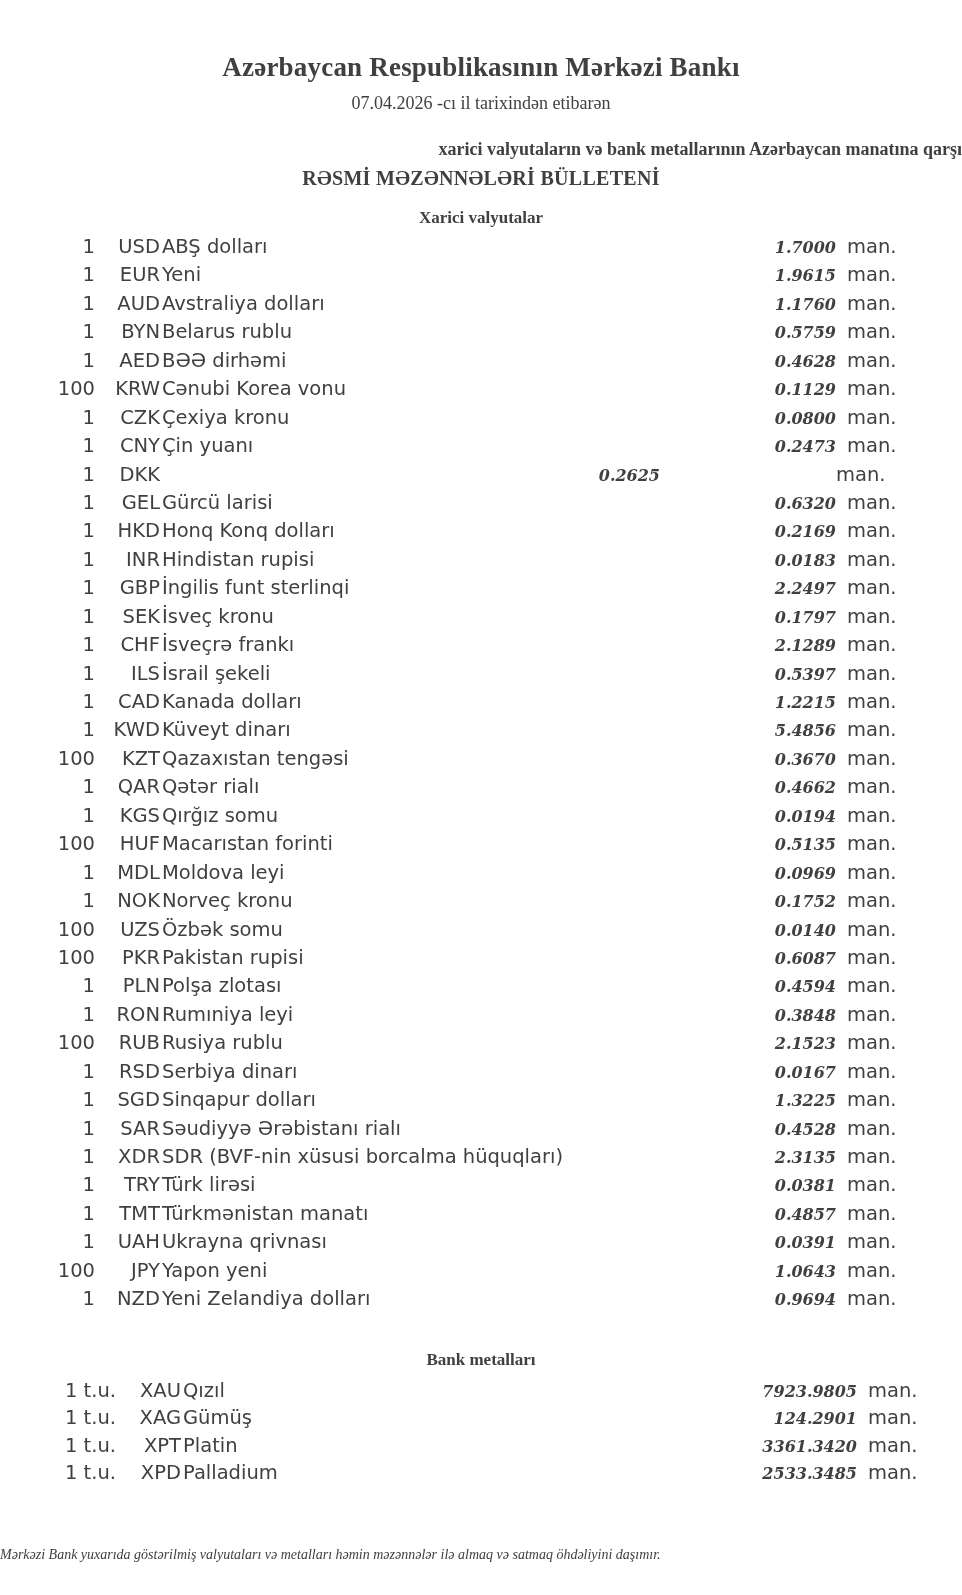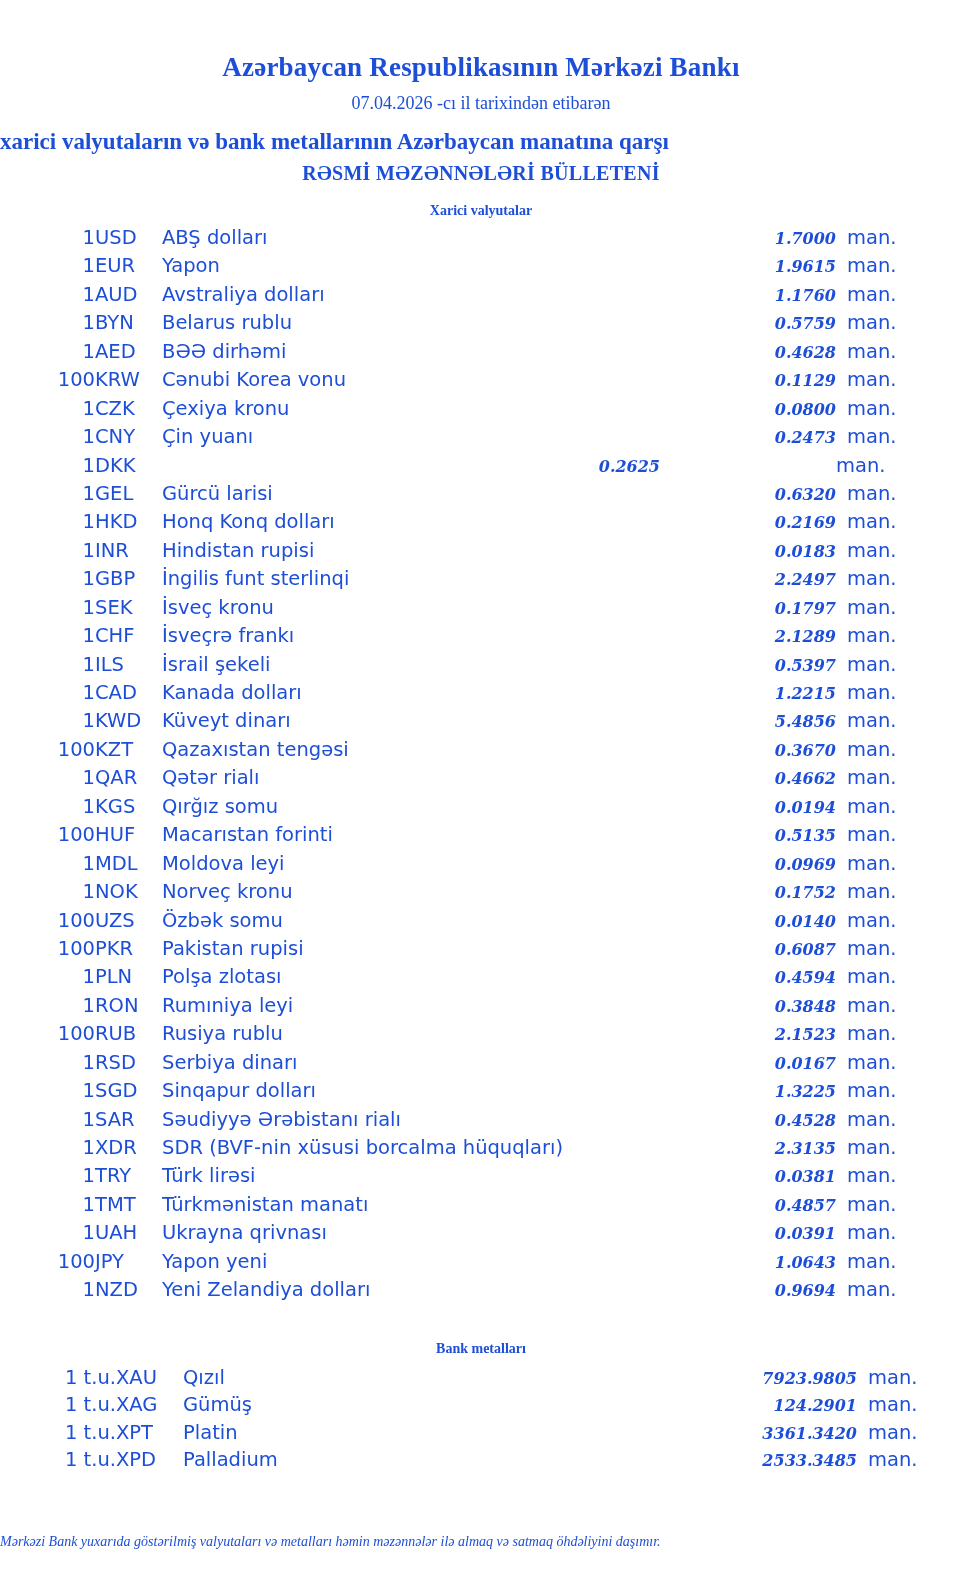--- a/index.html
+++ b/index.html
@@ -3,21 +3,21 @@
 <meta charset="utf-8">
 <style>
   * { margin: 0; padding: 0; box-sizing: border-box; }
   html, body { background: #ffffff; }
   .page {
     position: relative;
     width: 962px;
     height: 1595px;
     margin: 0 auto;
     background: #ffffff;
-    color: #1d4ed8;
+    color: #404040;
     overflow: hidden;
     font-family: "DejaVu Sans", sans-serif;
   }
 
   .bank-title {
     font-family: "Liberation Serif", serif;
     font-weight: bold;
     font-size: 27px;
     padding-top: 52px;
     text-align: center;
@@ -26,56 +26,56 @@
   .date-line {
     font-family: "Liberation Serif", serif;
     font-weight: normal;
     font-size: 18px;
     margin-top: 10px;
     text-align: center;
   }
   .subtitle-1 {
     font-family: "Liberation Serif", serif;
     font-weight: bold;
-    font-size: 23px;
-    margin-top: 15px;
-    text-align: left;
+    font-size: 18px;
+    margin-top: 25px;
+    text-align: right;
   }
   .subtitle-2 {
     font-family: "Liberation Serif", serif;
     font-weight: bold;
     font-size: 20px;
     margin-top: 7px;
     text-align: center;
     letter-spacing: 0.3px;
   }
   .section-title {
     font-family: "Liberation Serif", serif;
     font-weight: bold;
-    font-size: 14px;
+    font-size: 17px;
     text-align: center;
   }
   #currencies-title { margin-top: 18px; }
   #metals-title { margin-top: 34px; }
 
   .rows { margin-top: 7px; }
   #metal-rows { margin-top: 9px; }
 
   .rate-row {
     display: grid;
     grid-template-columns: 95px 65px 500px 176px 11px auto;
     height: 28.45px;
     align-items: baseline;
     font-size: 19.5px;
     white-space: nowrap;
   }
   #metal-rows .rate-row { height: 27.6px; margin-left: 21px; }
 
   .cell-qty  { text-align: right; }
-  .cell-code { text-align: left; }
+  .cell-code { text-align: right; }
   .cell-name { text-align: left; padding-left: 2px; }
   .cell-rate {
     text-align: right;
     font-family: "DejaVu Serif", serif;
     font-style: italic;
     font-weight: bold;
     font-size: 16px;
   }
   .cell-unit { text-align: left; }
 
@@ -106,21 +106,21 @@
     <span class="cell-qty">1</span>
     <span class="cell-code">USD</span>
     <span class="cell-name">ABŞ dolları</span>
     <span class="cell-rate">1.7000</span>
     <span></span>
     <span class="cell-unit">man.</span>
   </div>
       <div class="rate-row">
     <span class="cell-qty">1</span>
     <span class="cell-code">EUR</span>
-    <span class="cell-name">Yapon</span>
+    <span class="cell-name">Yeni</span>
     <span class="cell-rate">1.9615</span>
     <span></span>
     <span class="cell-unit">man.</span>
   </div>
       <div class="rate-row">
     <span class="cell-qty">1</span>
     <span class="cell-code">AUD</span>
     <span class="cell-name">Avstraliya dolları</span>
     <span class="cell-rate">1.1760</span>
     <span></span>

